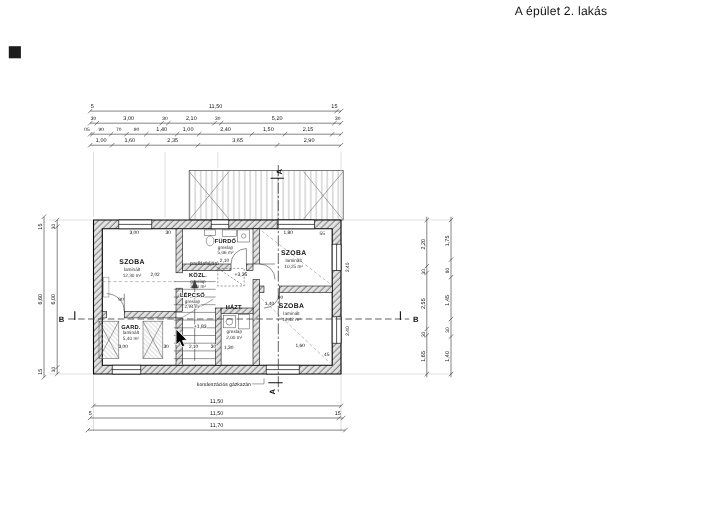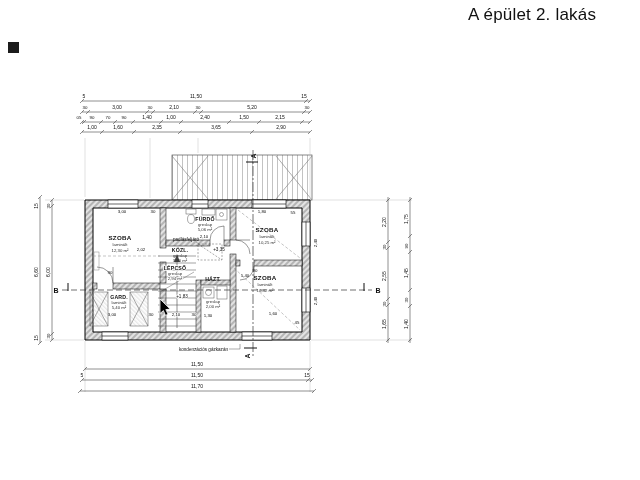--- a/index.html
+++ b/index.html
@@ -1,18 +1,18 @@
 <!DOCTYPE html>
 <html><head>
 <meta charset="utf-8">
 <style>
   html,body{margin:0;padding:0;background:#fff;}
   #stage{position:relative;width:640px;height:480px;background:#ffffff;overflow:hidden;
          font-family:"Liberation Sans","DejaVu Sans",sans-serif;}
-  .title{position:absolute;left:468px;top:5px;font-size:17px;font-weight:500;color:#111;letter-spacing:.2px;}
+  .title{position:absolute;left:468px;top:5px;font-size:11px;font-weight:500;color:#111;letter-spacing:.2px;}
   .blacksq{position:absolute;left:8px;top:42px;width:11px;height:11px;background:#1c1c1c;}
   svg text{fill:#111;}
   .dim{font-size:5px;}
   .dimtiny{font-size:4.4px;}
   .rname{font-size:6.2px;font-weight:bold;letter-spacing:.3px;}
   .rnames{font-size:5.2px;font-weight:bold;letter-spacing:.2px;}
   .rsub{font-size:4.3px;fill:#333;}
   .lvl{font-size:4.6px;}
   .secletter{font-size:7px;font-weight:bold;}
   .note{font-size:4.6px;}

